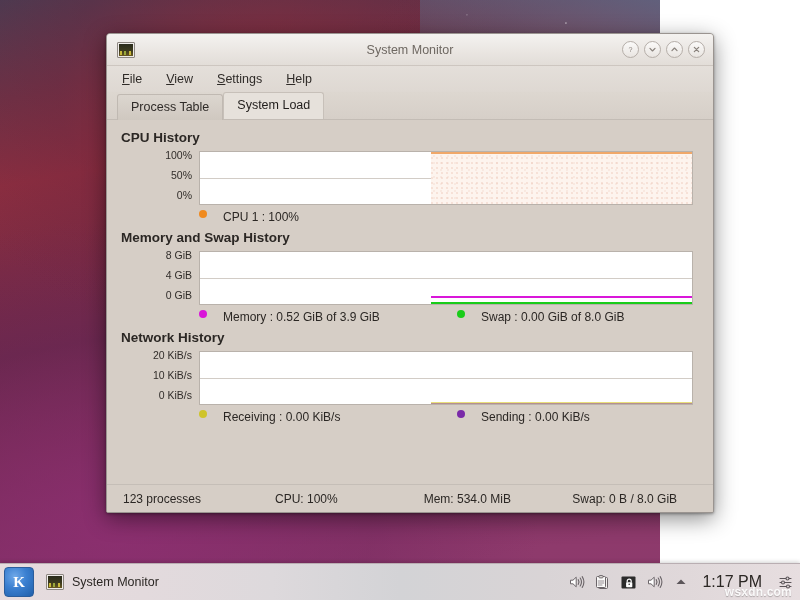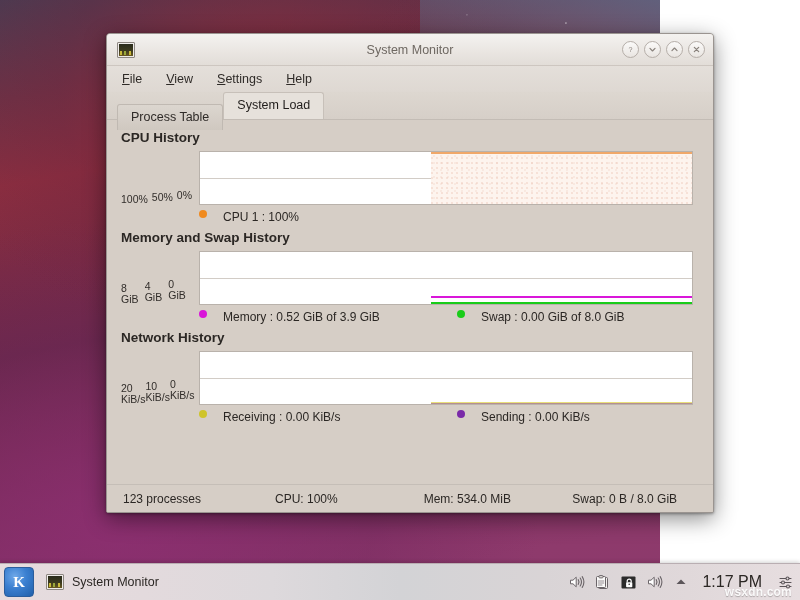--- a/index.html
+++ b/index.html
@@ -156,21 +156,21 @@
   .tab {
     font-size: 12.5px;
     color: #2f2b28;
     padding: 5px 13px 6px;
     border: 1px solid #c0b9b2;
     border-bottom: none;
     border-radius: 3px 3px 0 0;
     background: linear-gradient(180deg, #dcd6cf 0%, #cfc8c0 100%);
     cursor: pointer;
     position: relative;
-    top: 11px;
+    top: 1px;
   }
   .tab.active {
     background: #e6e1db;
     color: #201d1b;
     z-index: 2;
     top: 0;
     padding-bottom: 7px;
     border-color: #c7c0b9;
   }
 
@@ -191,21 +191,21 @@
   }
 
   .graph-row {
     display: flex;
     align-items: stretch;
   }
   .y-axis {
     width: 78px;
     flex: 0 0 78px;
     display: flex;
-    flex-direction: row;
+    flex-direction: column;
     justify-content: space-between;
     align-items: flex-end;
     padding-right: 7px;
     font-size: 10.5px;
     color: #312d2a;
   }
   .y-axis span { line-height: 1; transform: translateY(-3px); }
   .y-axis span:first-child { transform: translateY(-1px); }
   .y-axis span:last-child { transform: translateY(-5px); }
 

